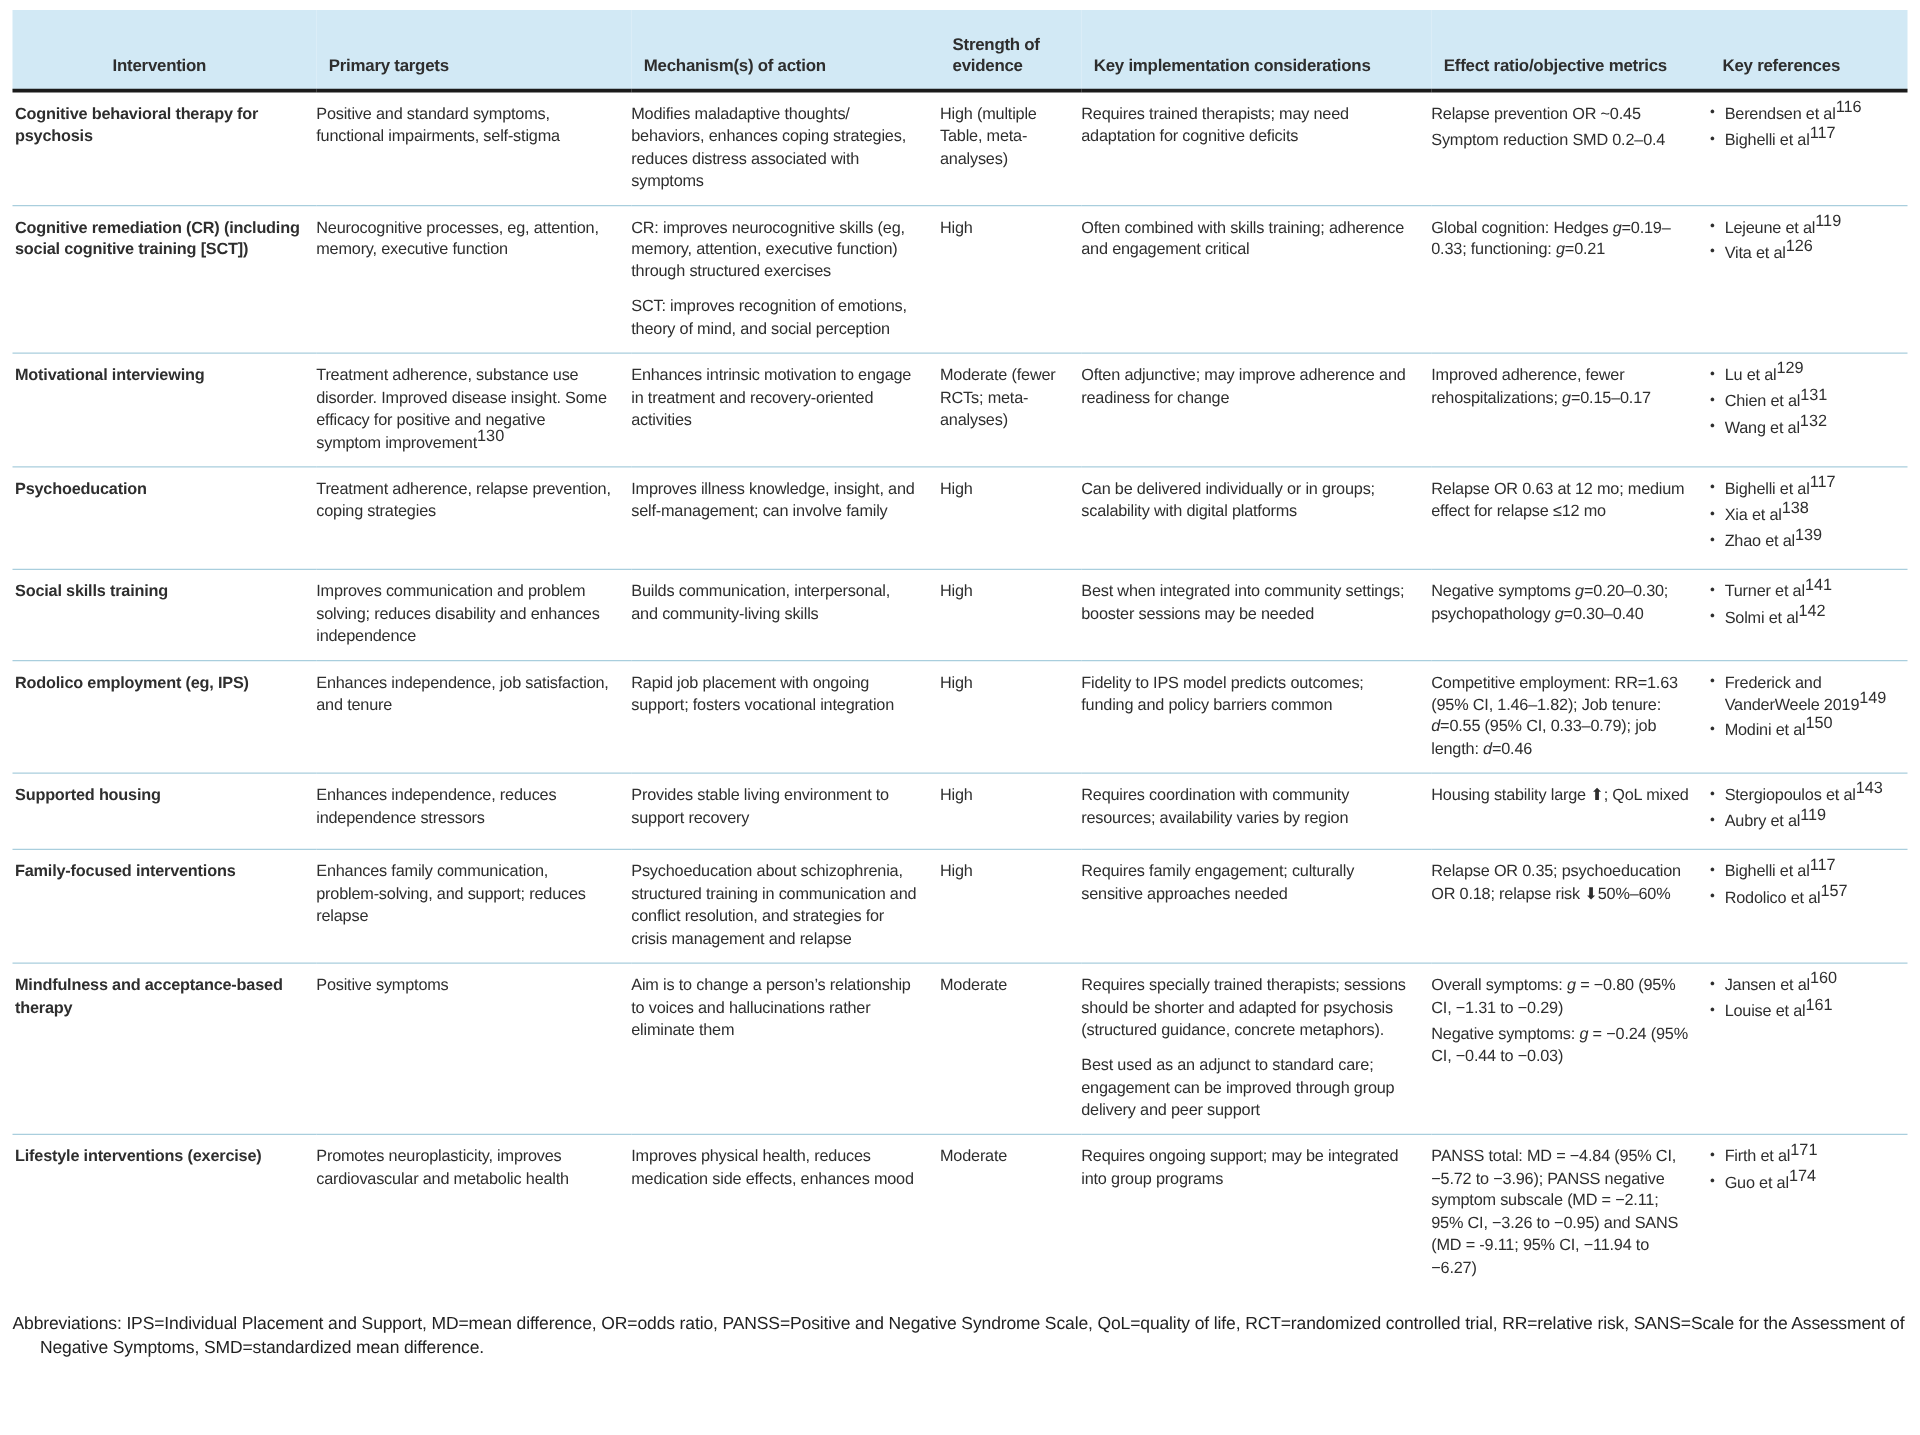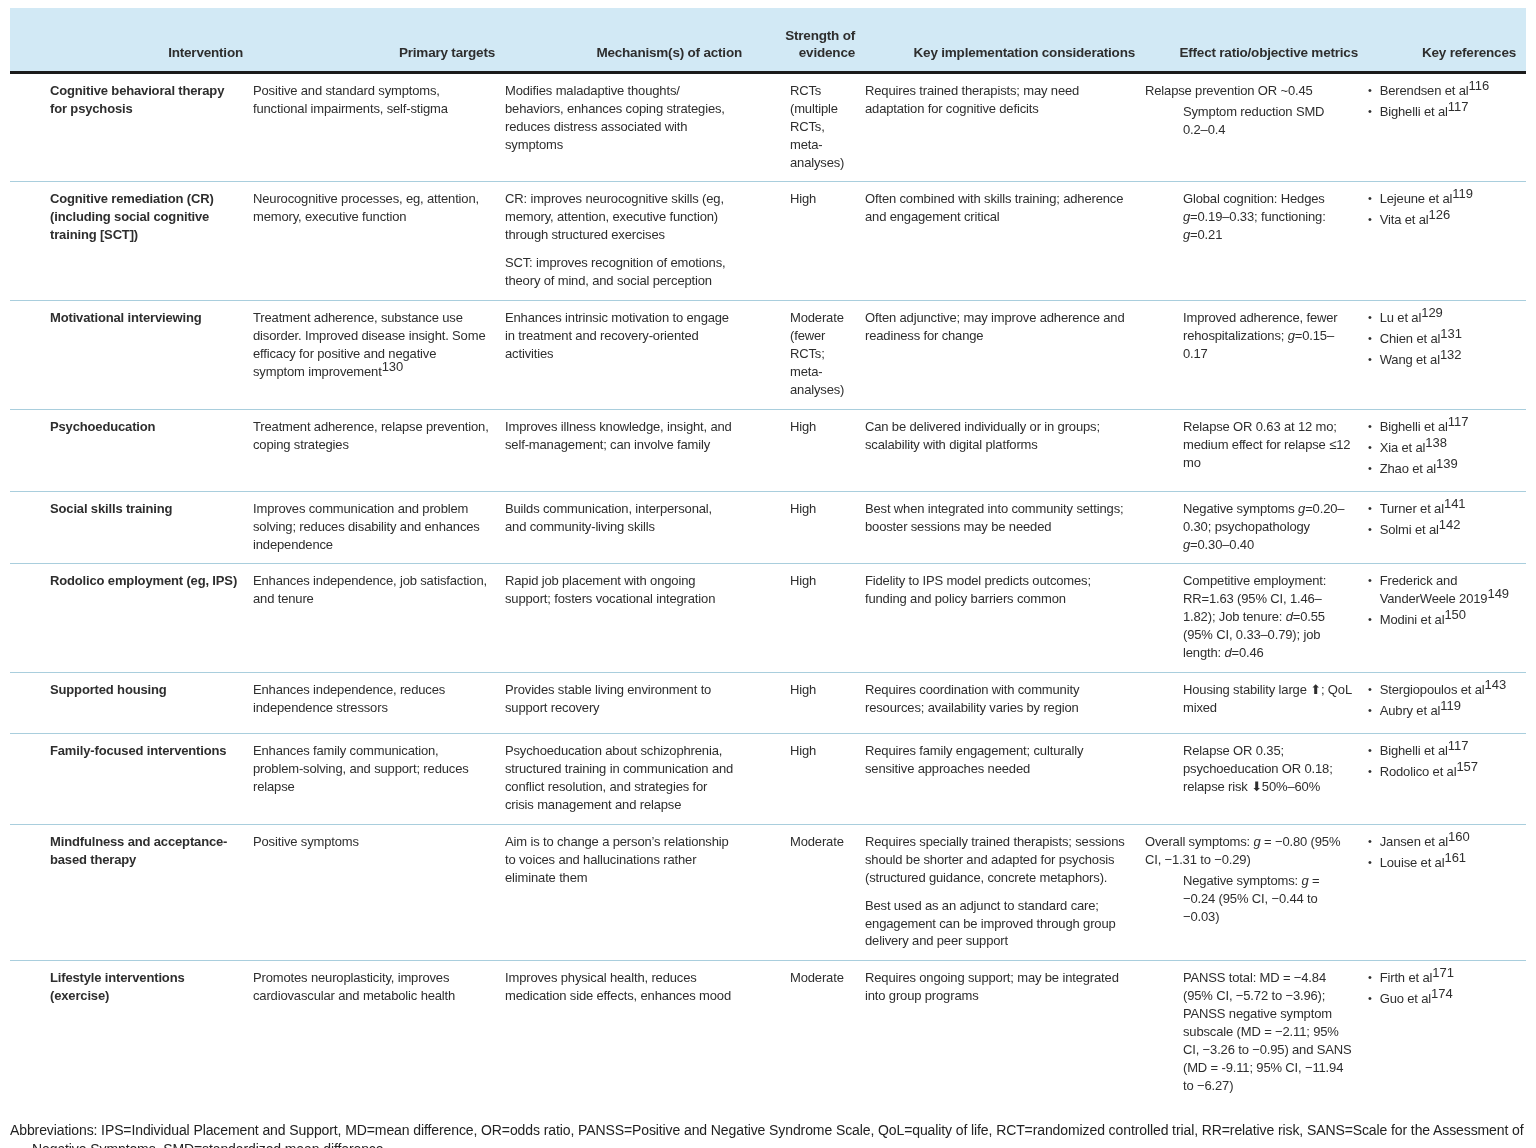--- a/index.html
+++ b/index.html
@@ -24,37 +24,37 @@
     letter-spacing:-0.2px;
   }
   .table-title{
     color:var(--accent);font-weight:bold;font-size:23px;line-height:1.2;
     margin:5px 0 14px 0;letter-spacing:-0.2px;
   }
   table{width:1516px;border-collapse:collapse;table-layout:fixed;}
   thead th{
     background:var(--header_bg);
     font-size:13.5px;font-weight:bold;letter-spacing:-0.2px;
-    text-align:right;vertical-align:bottom;
+    text-align:left;vertical-align:bottom;
     padding:20px 10px 9px 10px;
     border-bottom:3px solid var(--heavy_line);
     line-height:1.25;
   }
-  thead th:first-child{text-align:right;padding-left:2px;}
+  thead th:first-child{text-align:center;padding-left:2px;}
   tbody td{
     vertical-align:top;
     font-size:13px;line-height:1.38;letter-spacing:-0.15px;
     padding:8px 16px 10px 0;
     border-top:1px solid var(--divider);
   }
   tbody tr:first-child td{border-top:none;}
   td.c-intervention{font-weight:bold;padding-right:10px;padding-left:2px;}
   td.c-strength{padding-right:8px;}
   .cell p{margin:0 0 3px 0;}
-  .cell p:last-child{margin-bottom:0;margin-left:38px;}
+  .cell p:last-child{margin-bottom:0;}
   .cell.para-gap p{margin:0 0 10px 0;}
   .cell.para-gap p:last-child{margin-bottom:0;}
   ul.refs{margin:0;padding:0;list-style:none;}
   ul.refs li{display:flex;gap:8px;margin:0 0 3px 0;}
   ul.refs .bullet{flex:0 0 auto;font-size:11px;line-height:1.6;}
   sup{font-size:13px;line-height:0;vertical-align:super;letter-spacing:0;}
   i{font-style:italic;}
   .footnote{
     font-size:14px;line-height:1.35;letter-spacing:-0.1px;color:#222;
     margin:16px 0 0 0;
@@ -93,21 +93,21 @@
           <td class="c-intervention cell">
             <p>Cognitive behavioral therapy for psychosis</p>
           </td>
           <td class="c-targets cell para-gap">
             <p>Positive and standard symptoms, functional impairments, self-stigma</p>
           </td>
           <td class="c-mechanism cell para-gap">
             <p>Modifies maladaptive thoughts/ behaviors, enhances coping strategies, reduces distress associated with symptoms</p>
           </td>
           <td class="c-strength cell">
-            <p>RCTs (multiple RCTs, meta-analyses)</p>
+            <p>High (multiple Table, meta-analyses)</p>
           </td>
           <td class="c-implementation cell para-gap">
             <p>Requires trained therapists; may need adaptation for cognitive deficits</p>
           </td>
           <td class="c-effect cell">
             <p>Relapse prevention OR ~0.45</p>
             <p>Symptom reduction SMD 0.2–0.4</p>
           </td>
           <td class="c-references cell">
             <ul class="refs">

